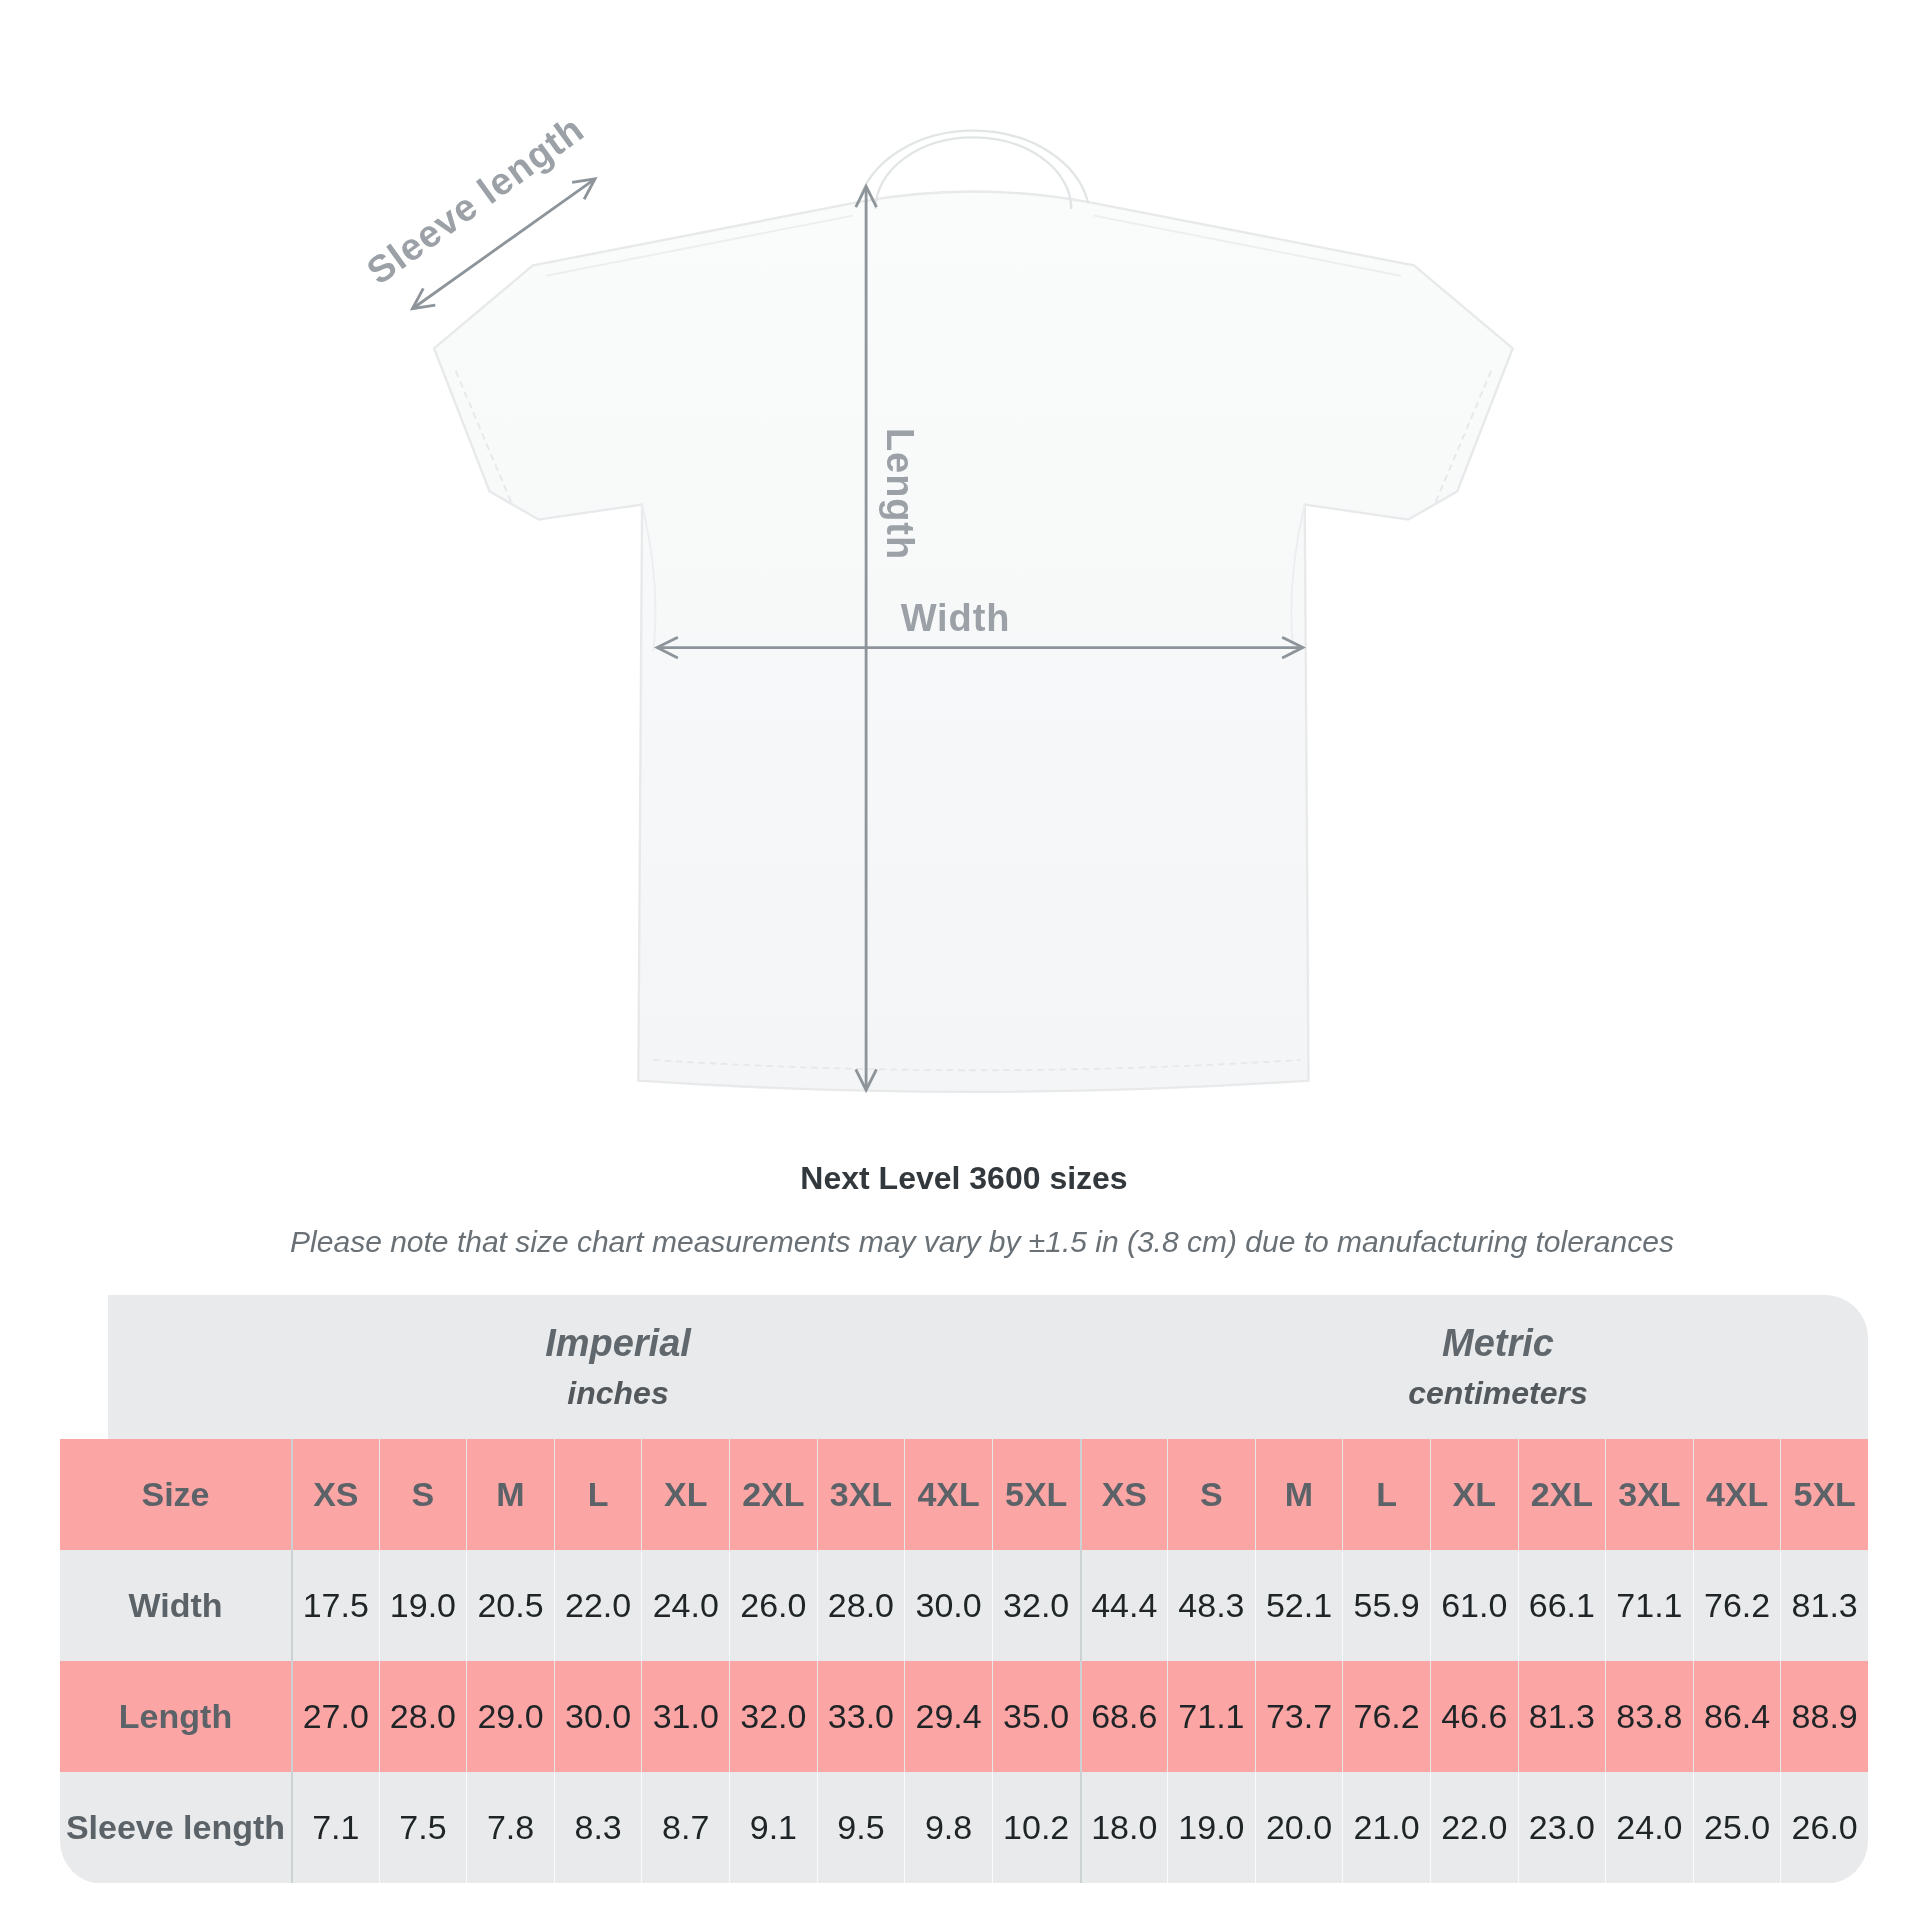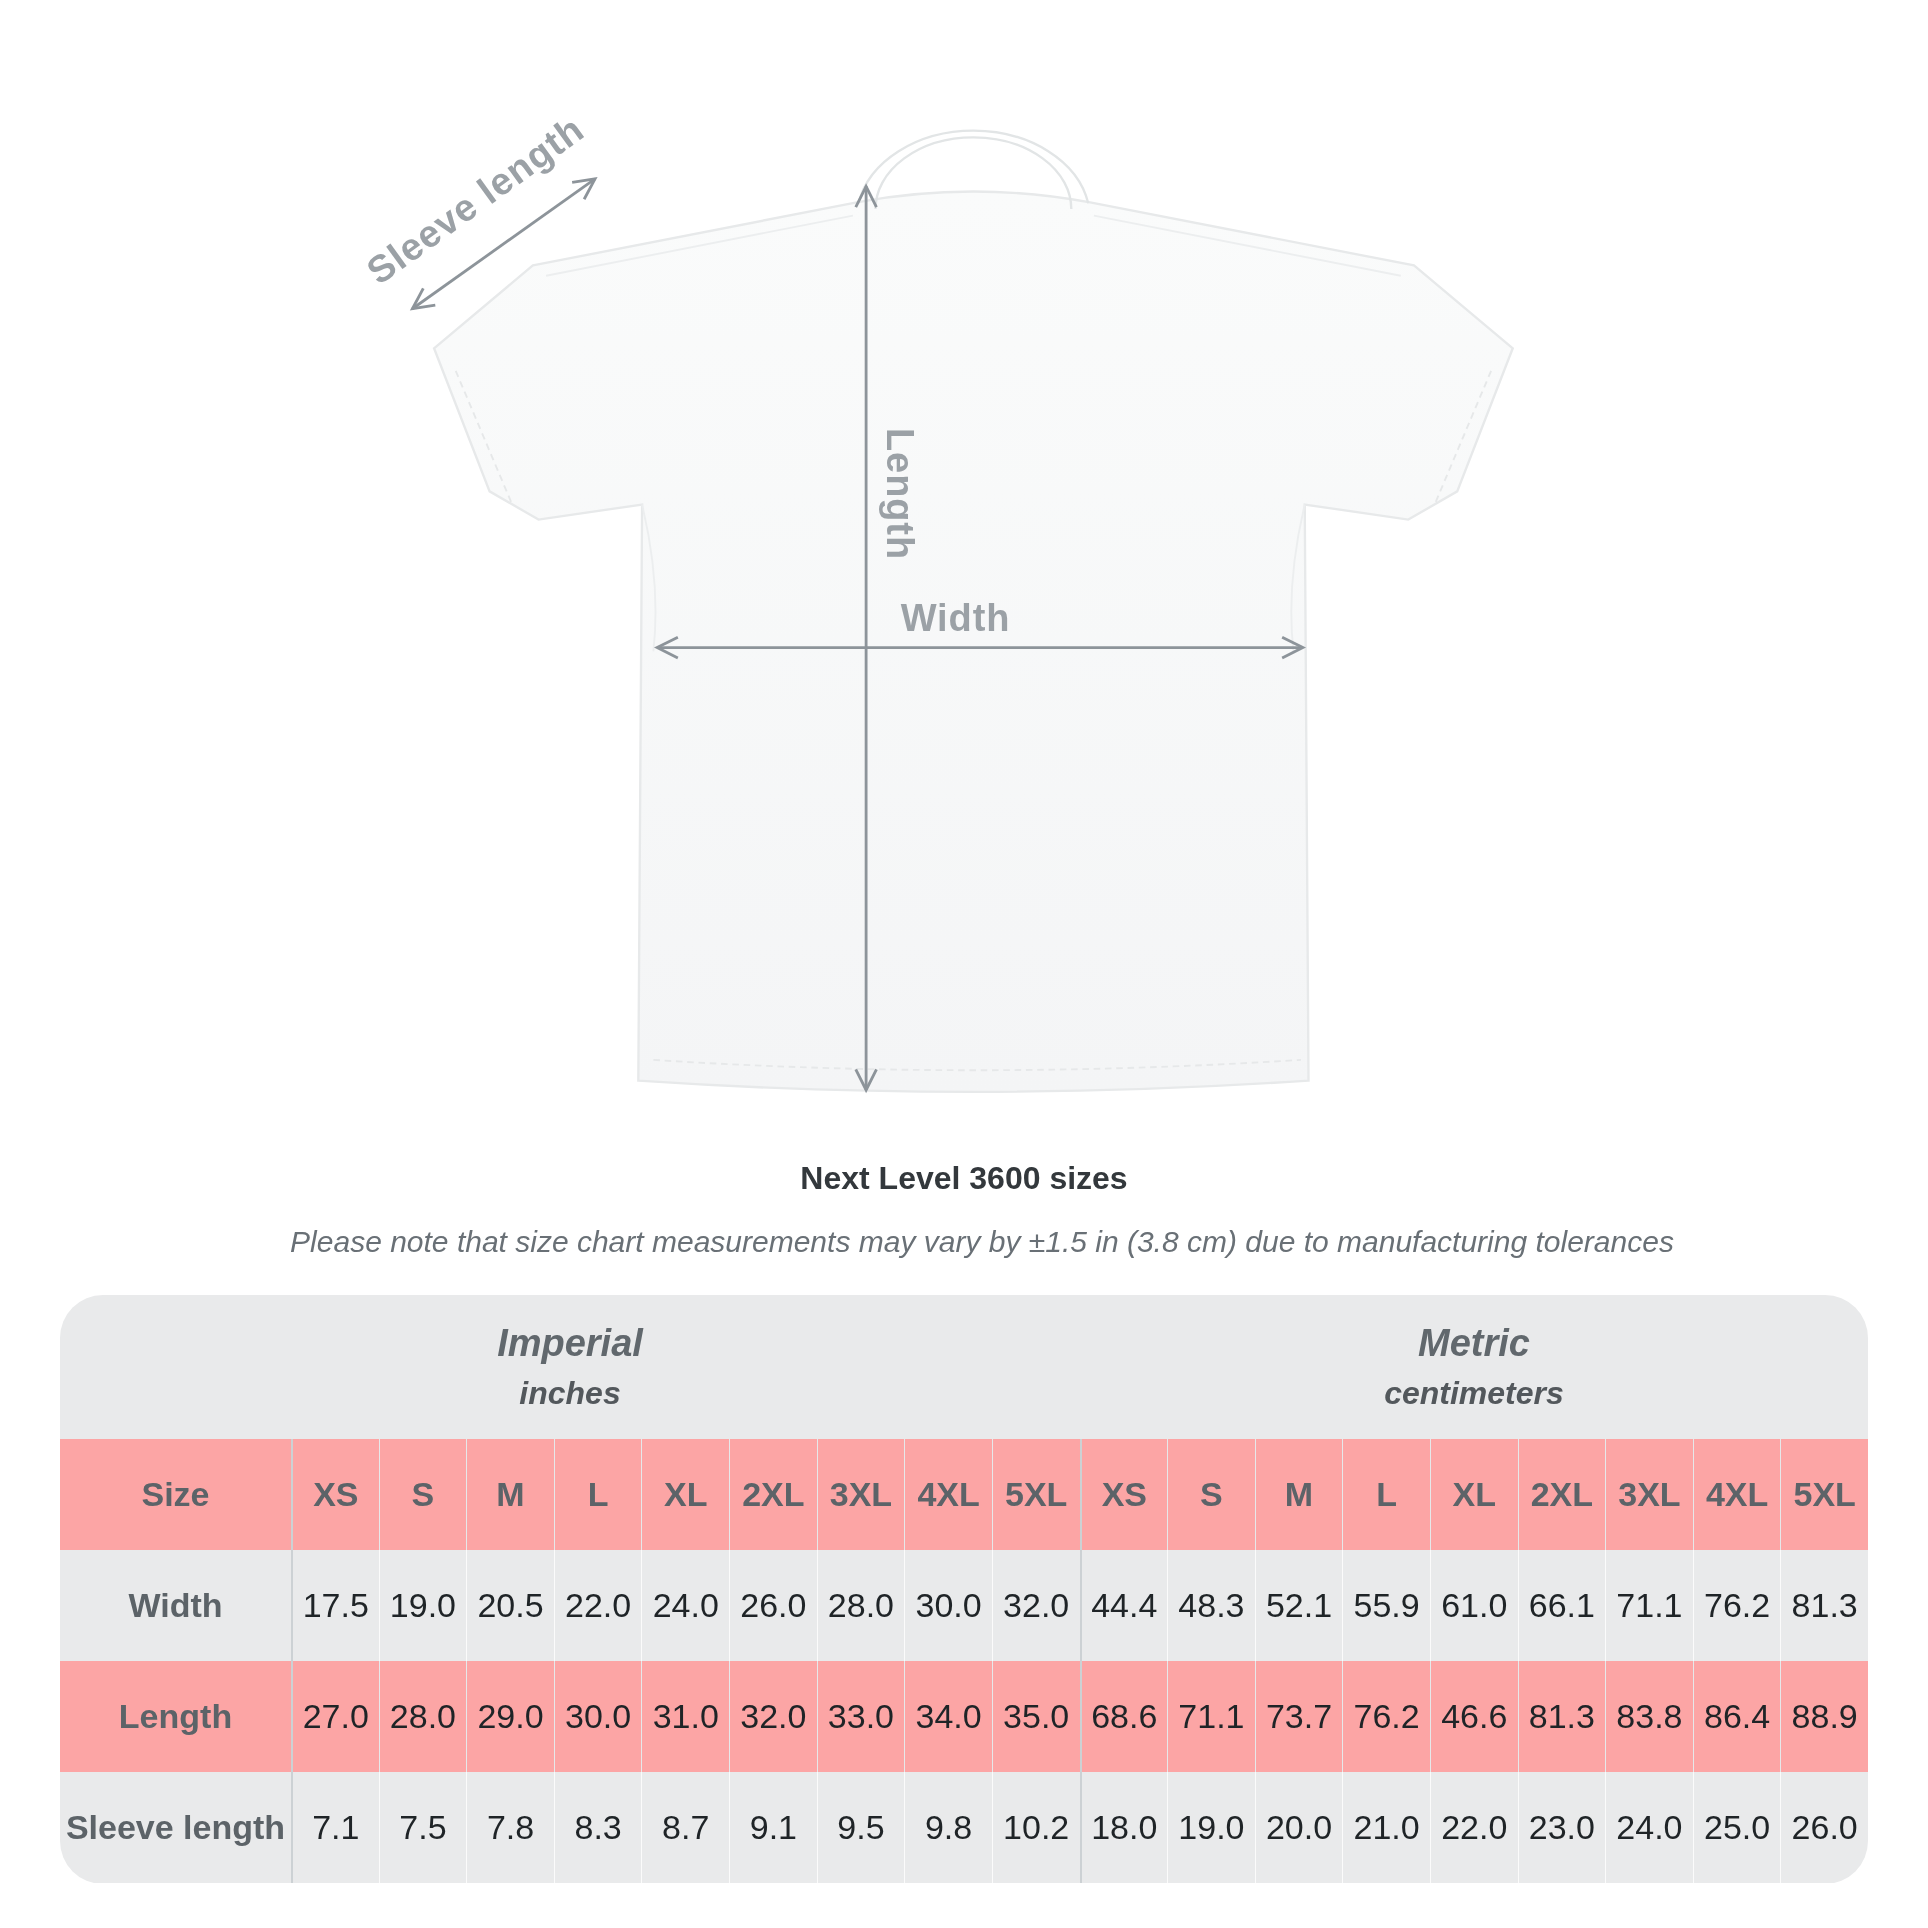--- a/index.html
+++ b/index.html
@@ -56,20 +56,21 @@
     width: 1808px; height: 589px;
     border-radius: 43px;
     overflow: hidden;
     background: #ffffff;
   }
   .unit-band {
     display: grid;
     grid-template-columns: 1020px 1fr;
     height: 144px;
     background: #e9eaeb;
+    margin-left: 48px;
   }
   .unit-cell {
     display: flex; flex-direction: column;
     align-items: center; justify-content: center;
   }
   .unit-name { font-size: 38px; font-weight: bold; font-style: italic; color: #61686d; }
   .unit-sub  { font-size: 32px; font-style: italic; color: #53585c; margin-top: 9.4px; font-weight: bold; }
 
   .trow {
     display: grid;
@@ -191,21 +192,21 @@
 
     <div class="trow white">
       <div class="tcell rowlabel">Length</div>
       <div class="tcell strong">27.0</div>
       <div class="tcell">28.0</div>
       <div class="tcell">29.0</div>
       <div class="tcell">30.0</div>
       <div class="tcell">31.0</div>
       <div class="tcell">32.0</div>
       <div class="tcell">33.0</div>
-      <div class="tcell">34.0</div>
+      <div class="tcell">29.4</div>
       <div class="tcell">35.0</div>
       <div class="tcell strong">68.6</div>
       <div class="tcell">71.1</div>
       <div class="tcell">73.7</div>
       <div class="tcell">76.2</div>
       <div class="tcell">46.6</div>
       <div class="tcell">81.3</div>
       <div class="tcell">83.8</div>
       <div class="tcell">86.4</div>
       <div class="tcell">88.9</div>

